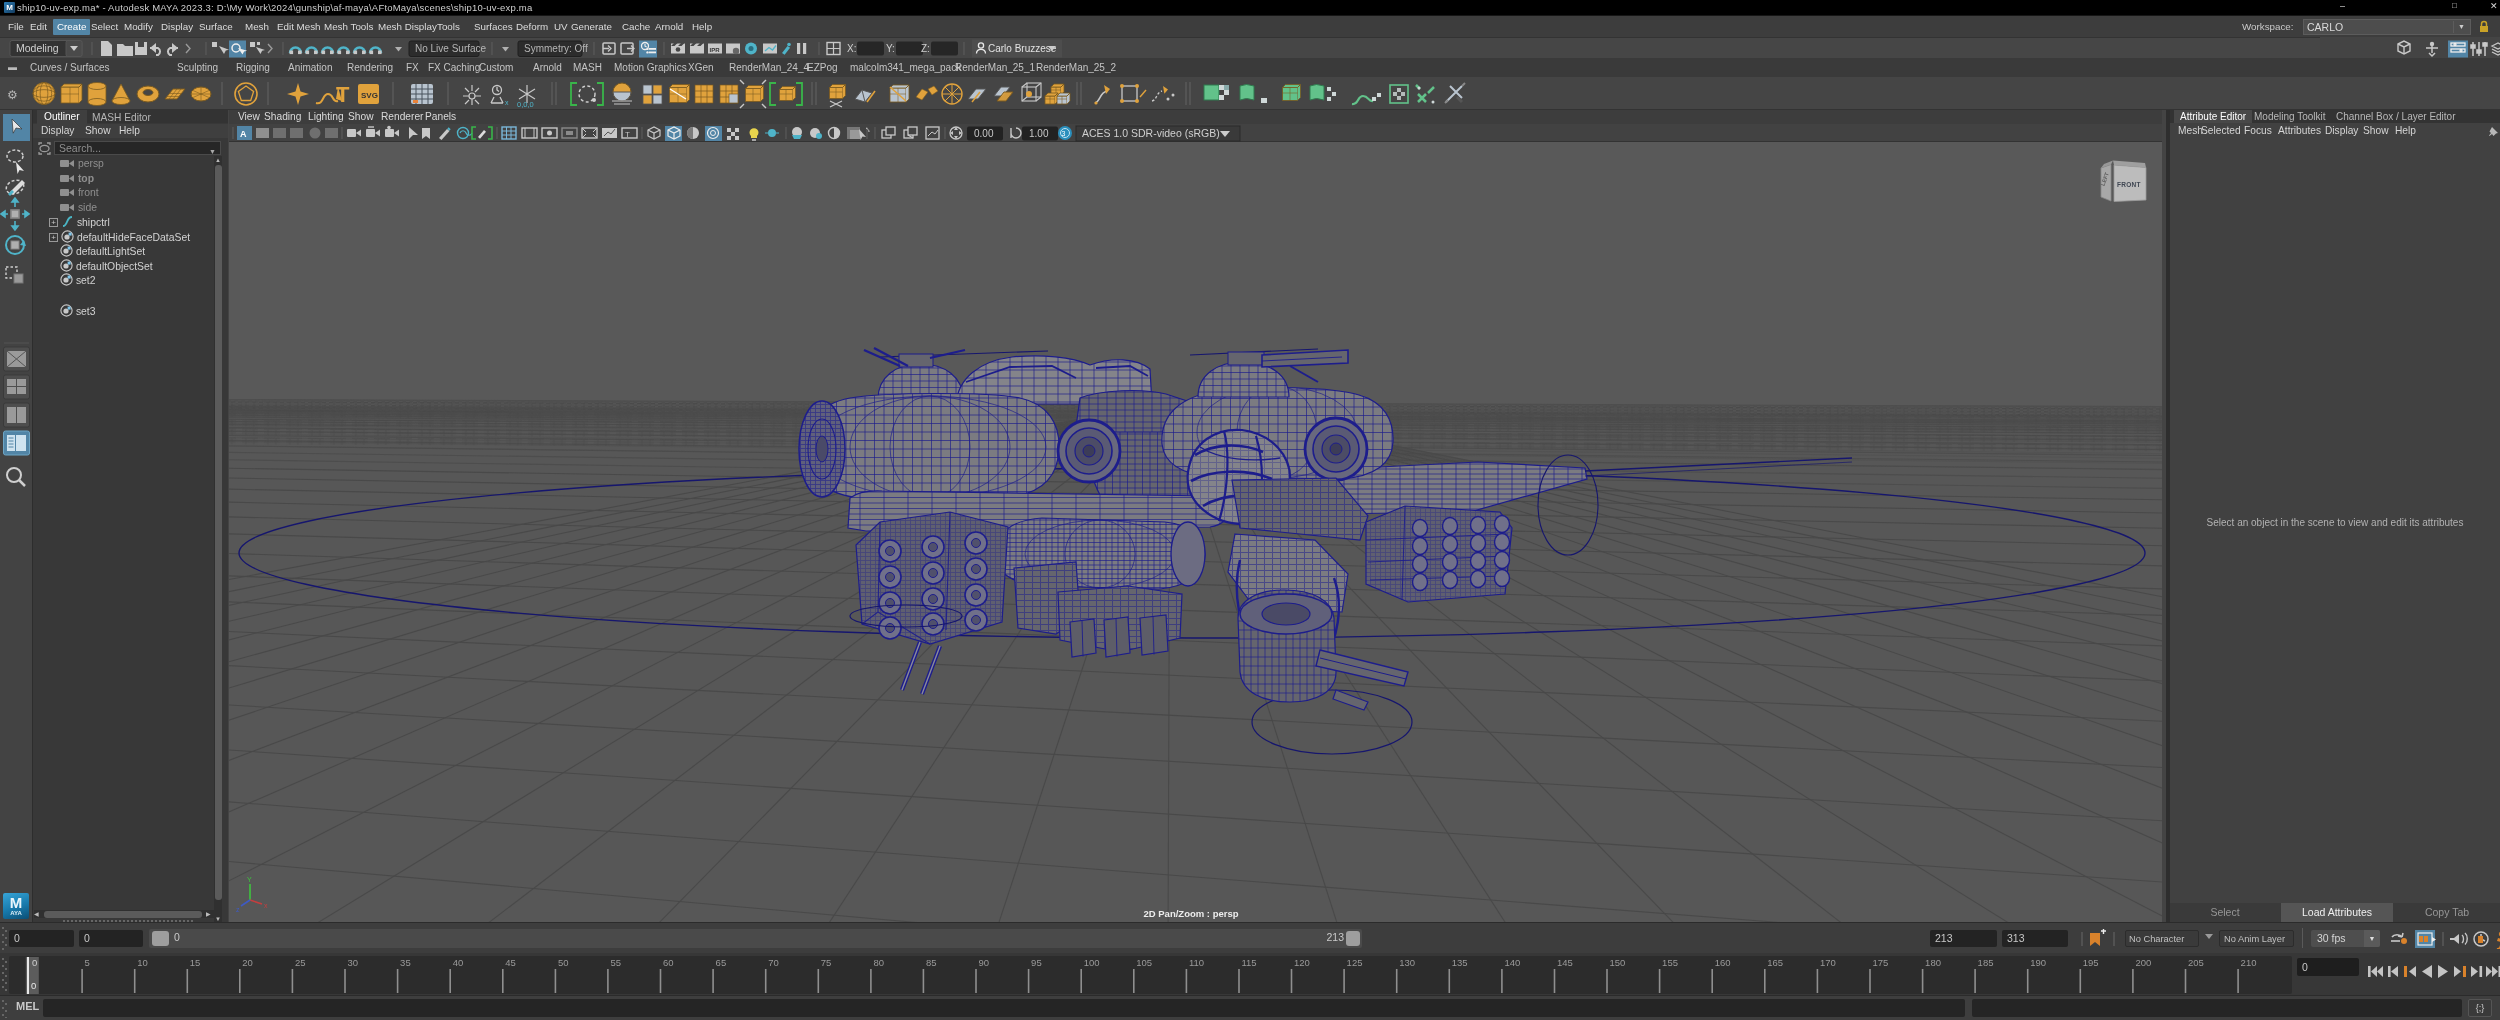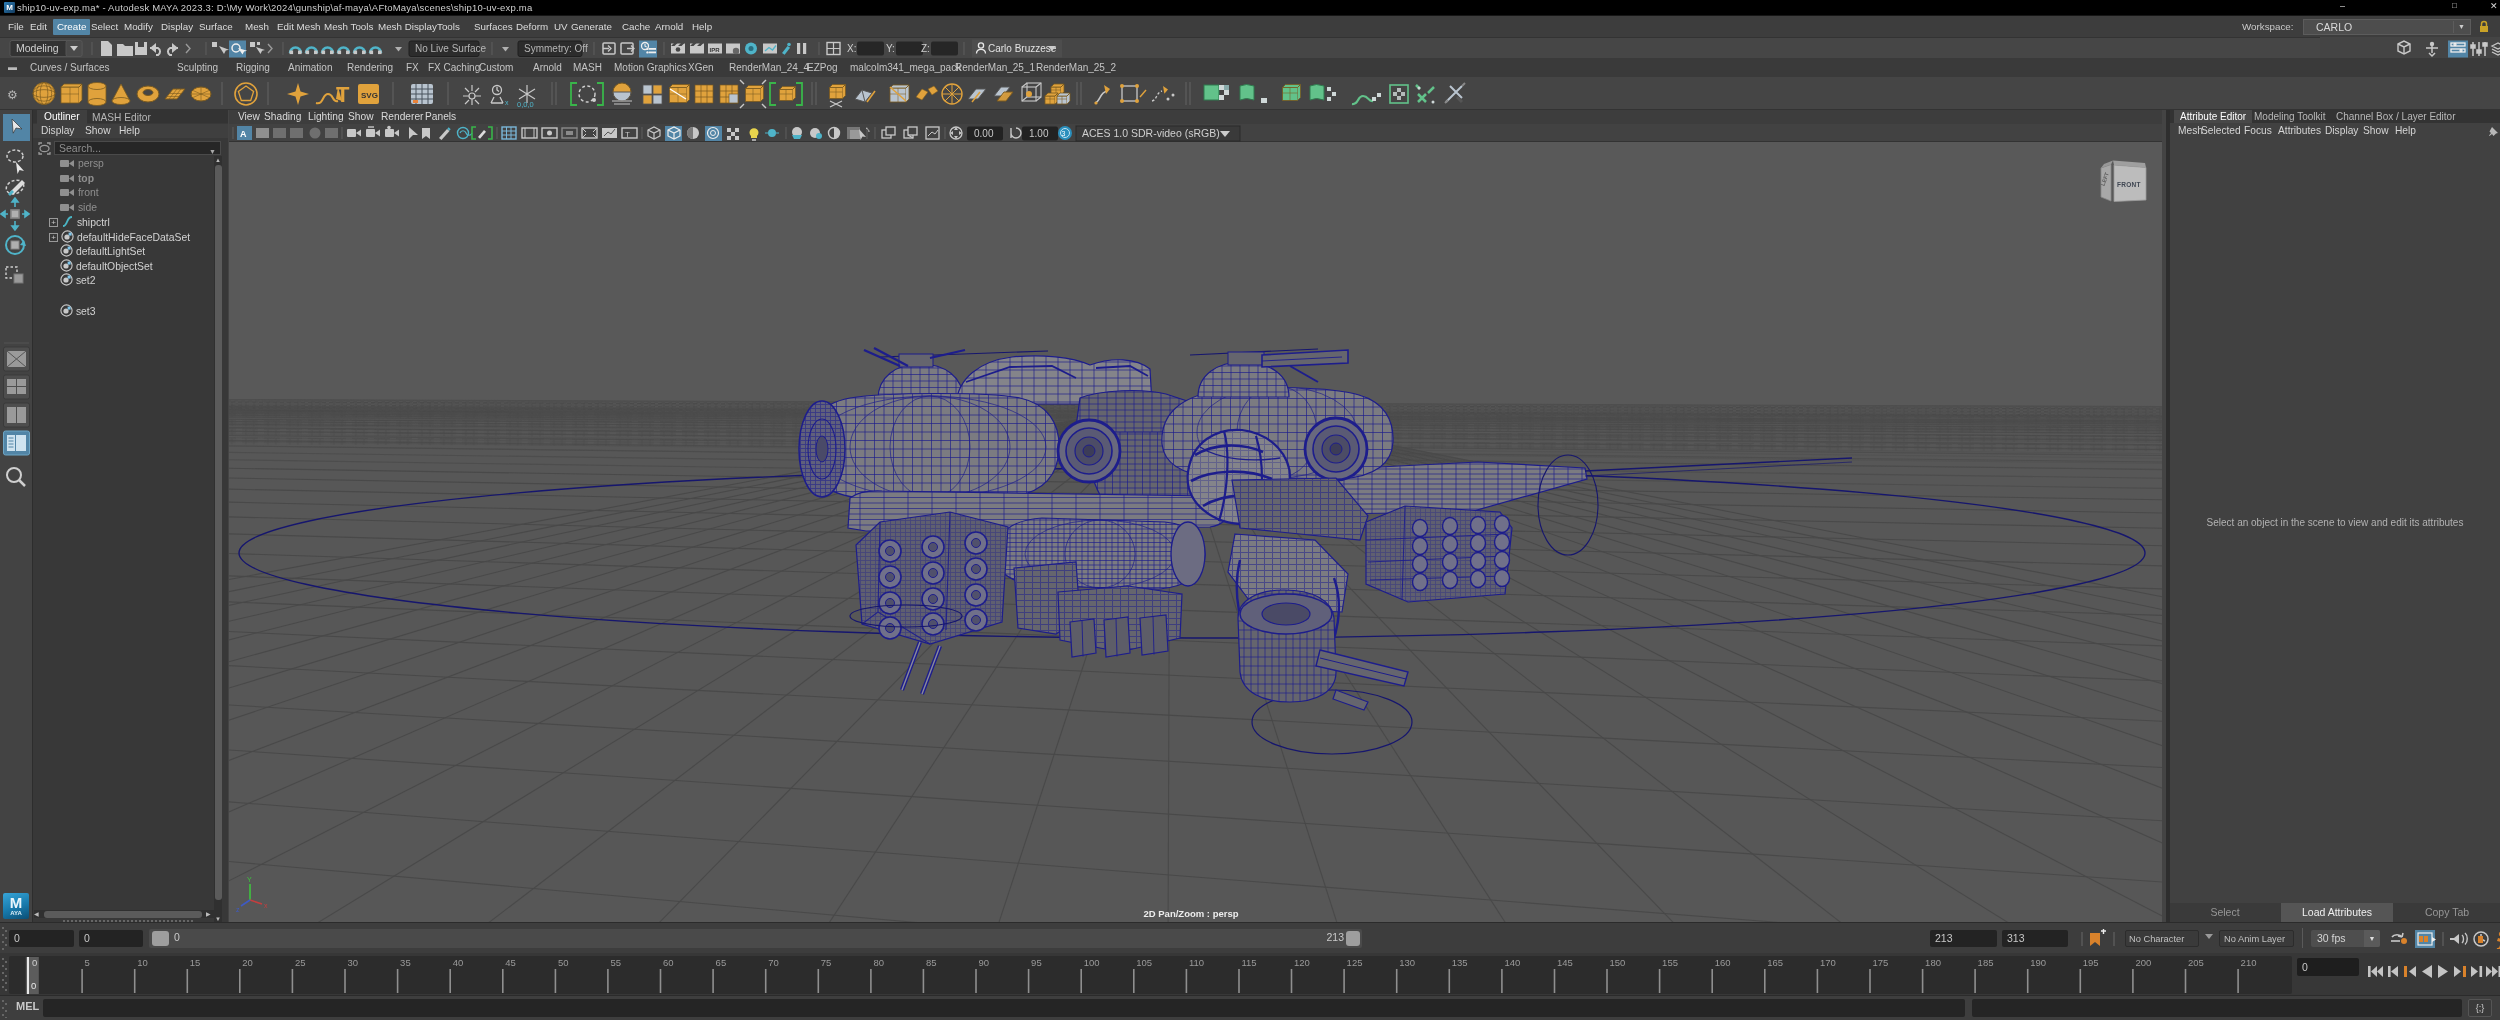--- a/index.html
+++ b/index.html
@@ -67,21 +67,21 @@
     <span style="left:437px">Tools</span>
     <span style="left:474px">Surfaces</span>
     <span style="left:516px">Deform</span>
     <span style="left:554px">UV</span>
     <span style="left:571px">Generate</span>
     <span style="left:622px">Cache</span>
     <span style="left:655px">Arnold</span>
     <span style="left:692px">Help</span>
     <span class="hl" style="left:53px">Create</span>
     <span style="left:2242px;color:#c9c9c9">Workspace:</span>
-    <div class="abs" style="left:2303px;top:3px;width:168px;height:16px;background:#4d4d4d;border:1px solid #5c5c5c;color:#dadada;font-size:10.5px;line-height:14px;padding-left:12px;">CARLO<div class="abs" style="right:1px;top:1px;width:16px;height:12px;border-left:1px solid #5c5c5c;color:#ccc;font-size:7px;text-align:center;line-height:12px;">▼</div></div>
+    <div class="abs" style="left:2303px;top:3px;width:168px;height:16px;background:#4d4d4d;border:1px solid #5c5c5c;color:#dadada;font-size:10.5px;line-height:14px;padding-left:3px;">CARLO<div class="abs" style="right:1px;top:1px;width:16px;height:12px;border-left:1px solid #5c5c5c;color:#ccc;font-size:7px;text-align:center;line-height:12px;">▼</div></div>
     <svg class="abs" style="left:2478px;top:3px" width="12" height="15" viewBox="0 0 12 15">
       <rect x="2" y="7" width="8" height="6" fill="#c9a227"></rect>
       <path d="M3.5 7V5a2.5 2.5 0 0 1 5 0v2" fill="none" stroke="#c9a227" stroke-width="1.5"></path>
     </svg>
   </div>
 <div id="toolbar" class="abs">
     <svg class="abs" style="left:0px;top:0px" width="2500" height="21" viewBox="0 0 2500 21">
       <rect x="10" y="2.5" width="72" height="16" rx="2" fill="#333" stroke="#555"></rect>
       <rect x="66" y="2.5" width="16" height="16" rx="2" fill="#4a4a4a" stroke="#555"></rect>
       <text x="16" y="14" font-size="10.5" fill="#cfcfcf">Modeling</text>

